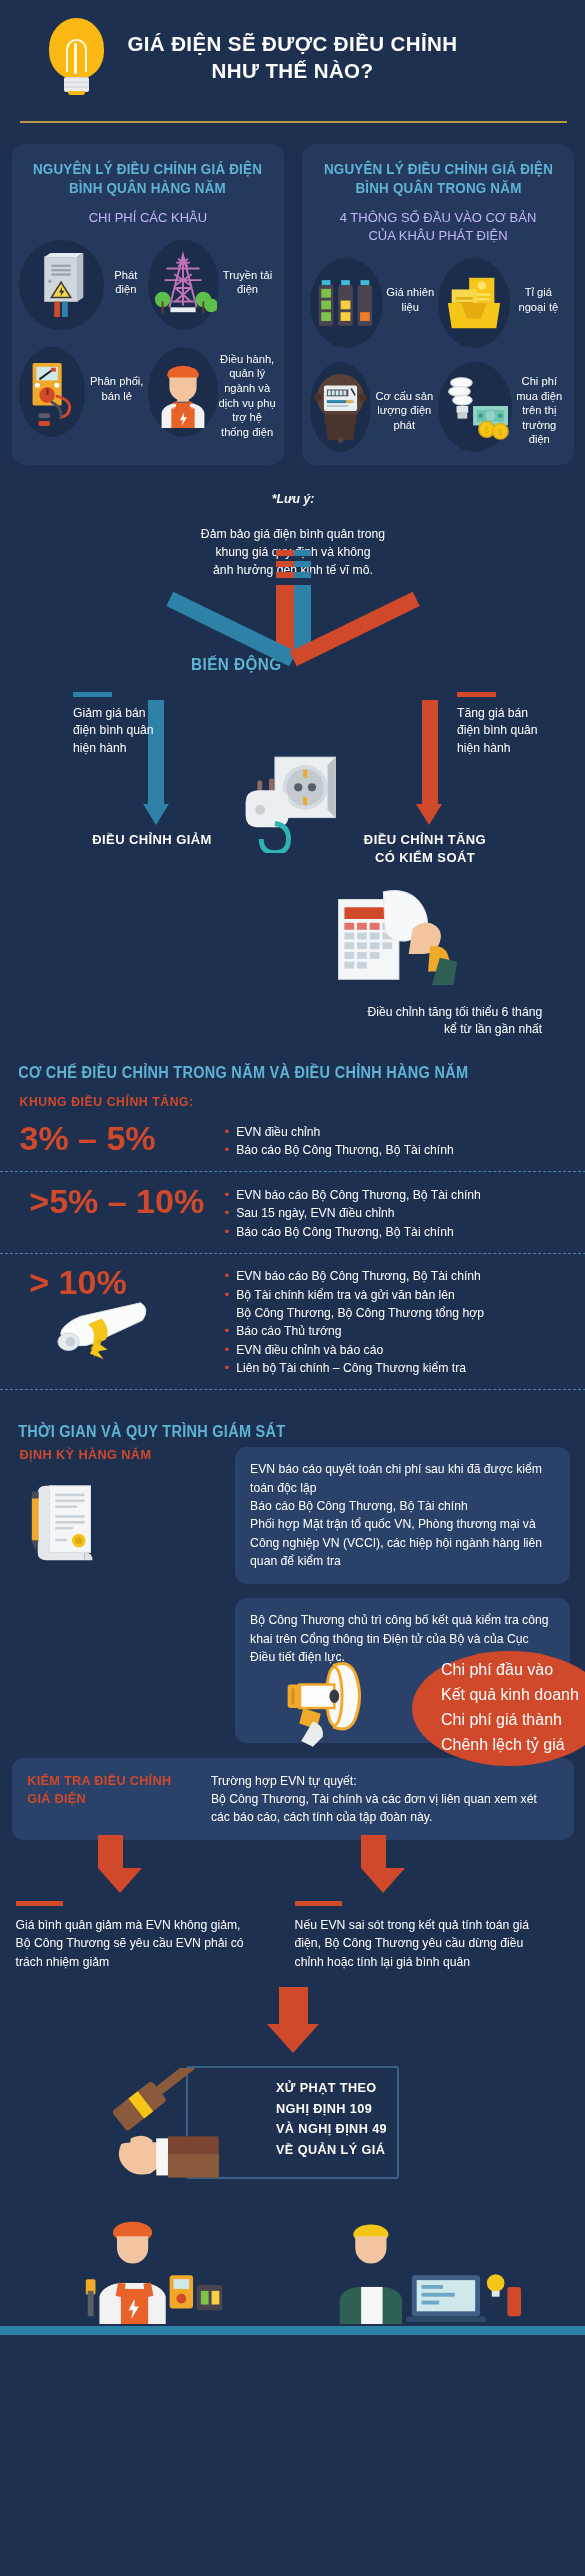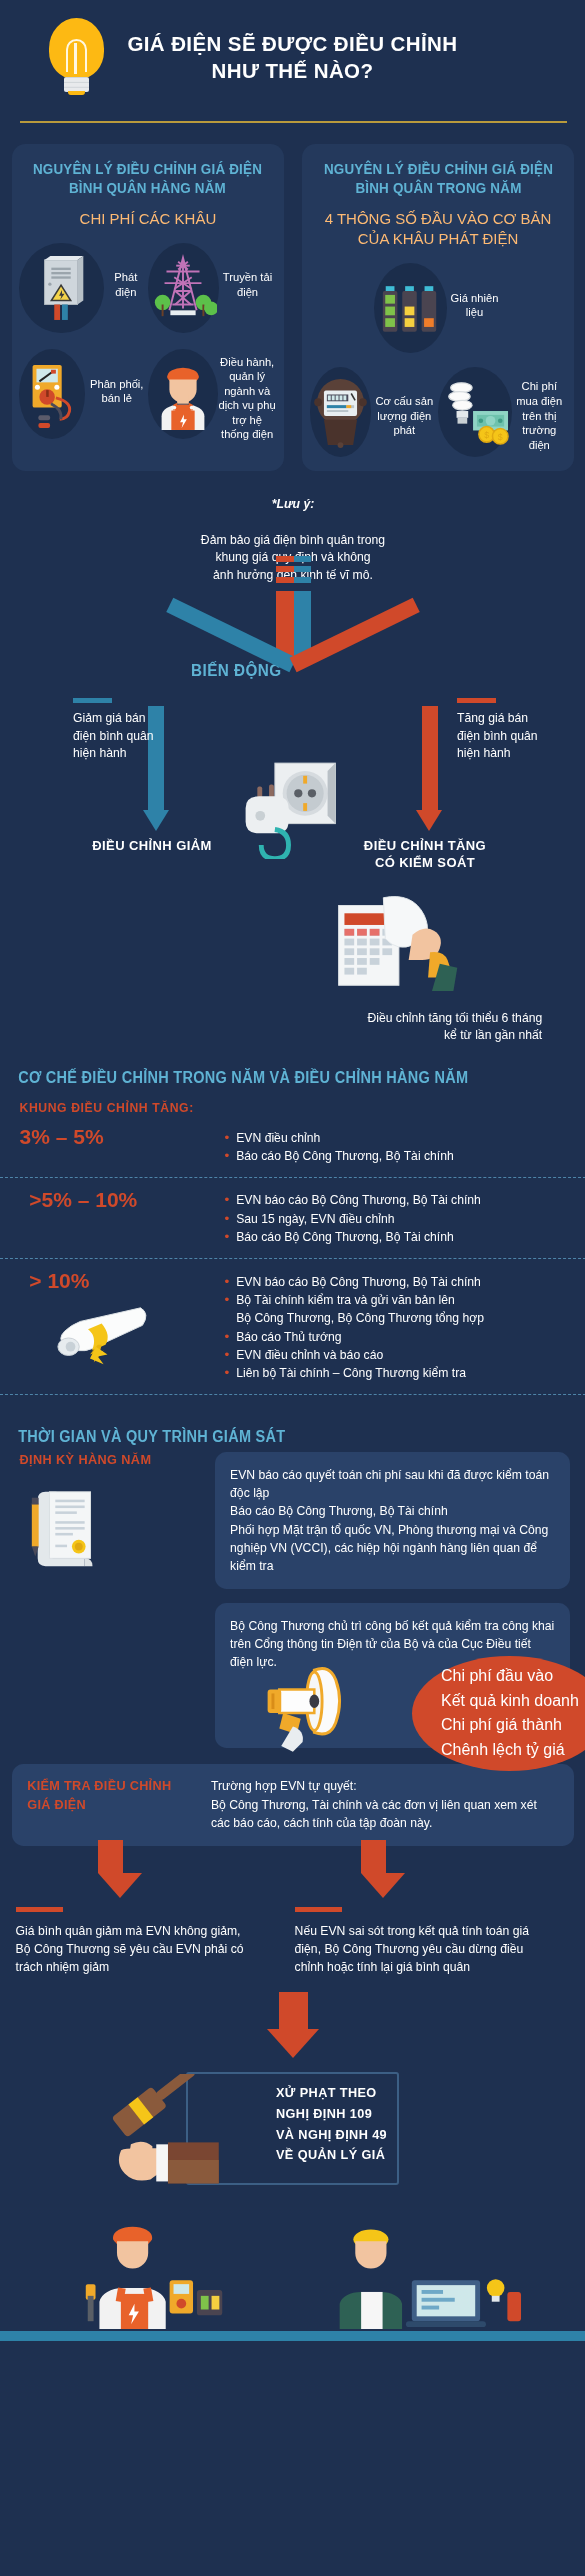--- a/index.html
+++ b/index.html
@@ -42,21 +42,21 @@
   
   .panels { display: flex; gap: 17.6px; padding: 0 11.7px; }
   .panel {
     flex: 1; background: #24395c; border-radius: 13.7px; padding: 15.6px 7.8px 13.7px;
     text-align: center;
   }
   .panel-title {
     color: #5fb3d4; font-size: 14.6px; font-weight: bold; line-height: 1.28;
     letter-spacing: 0.2px; transform: scaleX(.92); transform-origin: center;
   }
-  .panel-sub { margin-top: 11.7px; font-size: 15px; line-height: 1.35; color:#fdba74; }
+  .panel-sub { margin-top: 11.7px; font-size: 13px; line-height: 1.35; color:#c4b5fd; }
 
   .icon-row { display: flex; justify-content: space-around; margin-top: 13.7px; }
   .icon-cell { width: 50%; display: flex; flex-direction: row; align-items: center; }
   .circle-bg {
     width: 90px; height: 90px; border-radius: 50%; background: #1b2d4b;
     display: flex; align-items: center; justify-content: center; position: relative;
   }
   .icon-label { margin-top: 7.8px; font-size: 11.2px; line-height: 1.3; text-align: center; min-height: 43px; }
 
   
@@ -109,35 +109,35 @@
   .sixmonth-cap { text-align:right; font-size:12.2px; line-height:1.4; margin-top:11px; width: 293px;}
 
   
   .sec-head {
     color: #5fb3d4; font-size: 15.6px; font-weight: bold; letter-spacing: 0.3px;
     padding: 25.4px 0 0 19.5px; transform: scaleX(.93); transform-origin: left center;
   }
   .sub-head { color: #d0492a; font-size: 12.2px; font-weight: bold; letter-spacing:0.6px; padding: 13.7px 0 0 19.5px; }
 
   .tier { display: flex; padding: 9.8px 19.5px 11.7px 19.5px; align-items: flex-start; }
-  .tier-pct { color: #d0492a; font-size: 21px; font-weight: bold; width: 205px; flex: 0 0 205px; line-height: 1.15; }
+  .tier-pct { color: #d0492a; font-size: 34px; font-weight: bold; width: 205px; flex: 0 0 205px; line-height: 1.15; }
   .tier-pct.indent { padding-left: 9.8px; }
   .tier-list { flex: 1; padding-top: 3.9px; }
   .tier-list li { list-style: none; font-size: 12.2px; line-height: 1.5; position: relative; padding-left: 11.7px; }
   .tier-list li::before {
     content: "•"; color: #d0492a; position: absolute; left: 0; top: -1px; font-size: 13.7px;
   }
   .tier-list li.cont::before { content: ""; }
   .divider { border-top: 1px dashed #4e84a8; margin: 0 0px; height: 0; }
 
   .tier3wrap { position: relative; }
   .scroll-icon { position: absolute; left: 43px; top: 43px; }
 
   
-  .tg-row { display: flex; padding: 5.9px 15.6px 0 19.5px; gap: 9px; }
+  .tg-row { display: flex; padding: 5.9px 15.6px 0 19.5px; gap: 29px; }
   .tg-left { width: 186px; flex: 0 0 186px; }
   .tg-left-title { color: #d0492a; font-size: 12.7px; font-weight: bold; letter-spacing: 0.4px; line-height: 1.4; }
   .card {
     background: #2a4269; border-radius: 11.7px; padding: 13.7px 15.6px; font-size: 12.2px; line-height: 1.5;
     flex: 1;
   }
   .card.second { margin-top: 13.7px; position: relative; min-height: 145px; }
   .bubble {
     position: absolute; right: -37px; top: 53px; width: 195px; height: 115px;
     background: #d0492a; border-radius: 50%; display: flex; align-items: center; justify-content: center;
@@ -322,20 +322,38 @@
               <rect x="29" y="8" width="9" height="5" fill="#3fbdd6"></rect>
               <rect x="26" y="13" width="15" height="42" rx="2" fill="#4a4450"></rect>
               <rect x="28.5" y="29" width="10" height="9" fill="#f5d040"></rect>
               <rect x="28.5" y="41" width="10" height="9" fill="#f5d040"></rect>
               <rect x="49" y="8" width="9" height="5" fill="#3fbdd6"></rect>
               <rect x="46" y="13" width="15" height="42" rx="2" fill="#4a4450"></rect>
               <rect x="48.5" y="41" width="10" height="9" fill="#ef7d2a"></rect>
             </svg>
           </div>
           <div class="icon-label">Giá nhiên liệu</div>
+        </div>
+        <div class="icon-cell">
+          <div class="circle-bg">
+            <svg class="svgicon" width="68" height="62" viewBox="0 0 70 64">
+              <rect x="30" y="6" width="26" height="34" fill="#f5c518"></rect>
+              <circle cx="43" cy="14" r="4.4" fill="#fde36a"></circle>
+              <rect x="34" y="22" width="18" height="2.4" fill="#fde36a"></rect>
+              <rect x="34" y="27" width="18" height="2.4" fill="#fde36a"></rect>
+              <rect x="34" y="32" width="12" height="2.4" fill="#fde36a"></rect>
+              <rect x="12" y="18" width="26" height="34" fill="#f8d84a"></rect>
+              <rect x="16" y="26" width="18" height="2.4" fill="#e0ab12"></rect>
+              <rect x="16" y="31" width="18" height="2.4" fill="#e0ab12"></rect>
+              <rect x="16" y="36" width="12" height="2.4" fill="#e0ab12"></rect>
+              <polygon points="8,32 62,32 58,58 12,58" fill="#f5c518"></polygon>
+              <polygon points="22,32 48,32 42,48 28,48" fill="#e5ab10"></polygon>
+            </svg>
+          </div>
+          <div class="icon-label">Tỉ giá ngoại tệ</div>
         </div>
       </div>
 
       <div class="icon-row">
         <div class="icon-cell">
           <div class="circle-bg">
             <svg class="svgicon" width="61" height="74" viewBox="0 0 62 76">
               <circle cx="31" cy="28" r="24" fill="#5a4138"></circle>
               <path d="M14 46 h34 l-4 26 h-26z" fill="#4a332c"></path>
               <rect x="14" y="16" width="34" height="26" rx="2" fill="#e8eef1"></rect>

